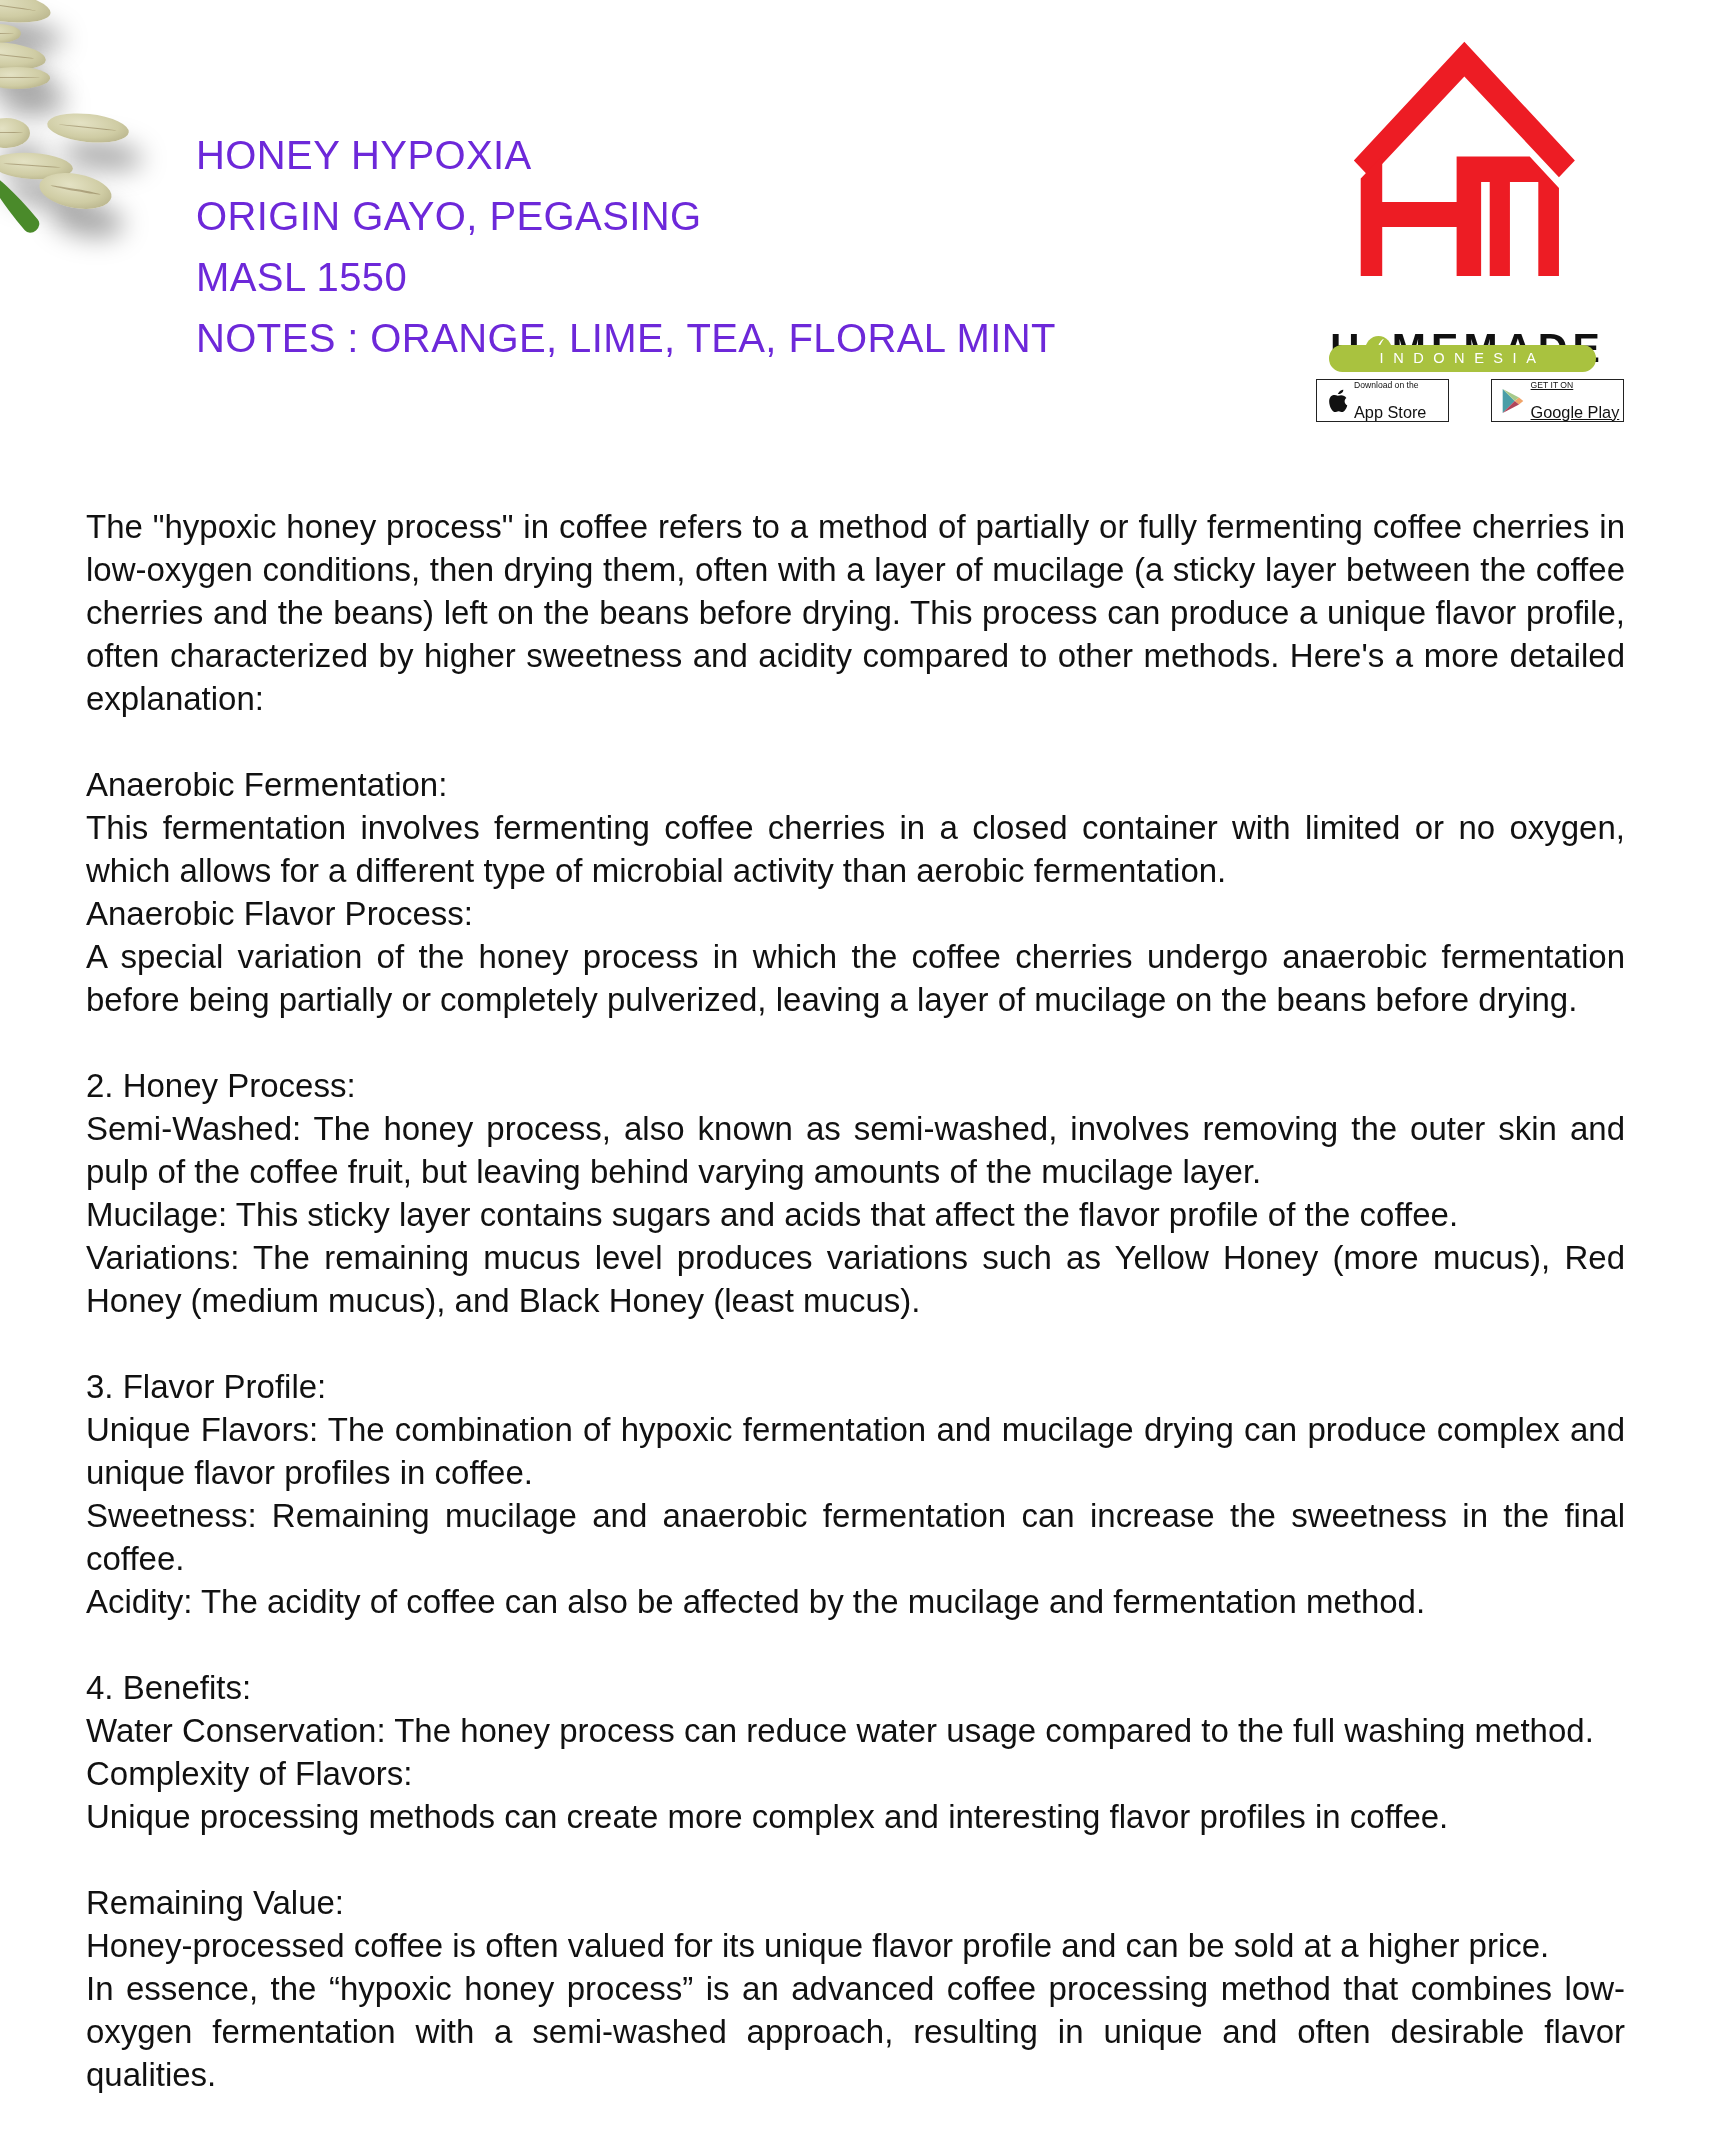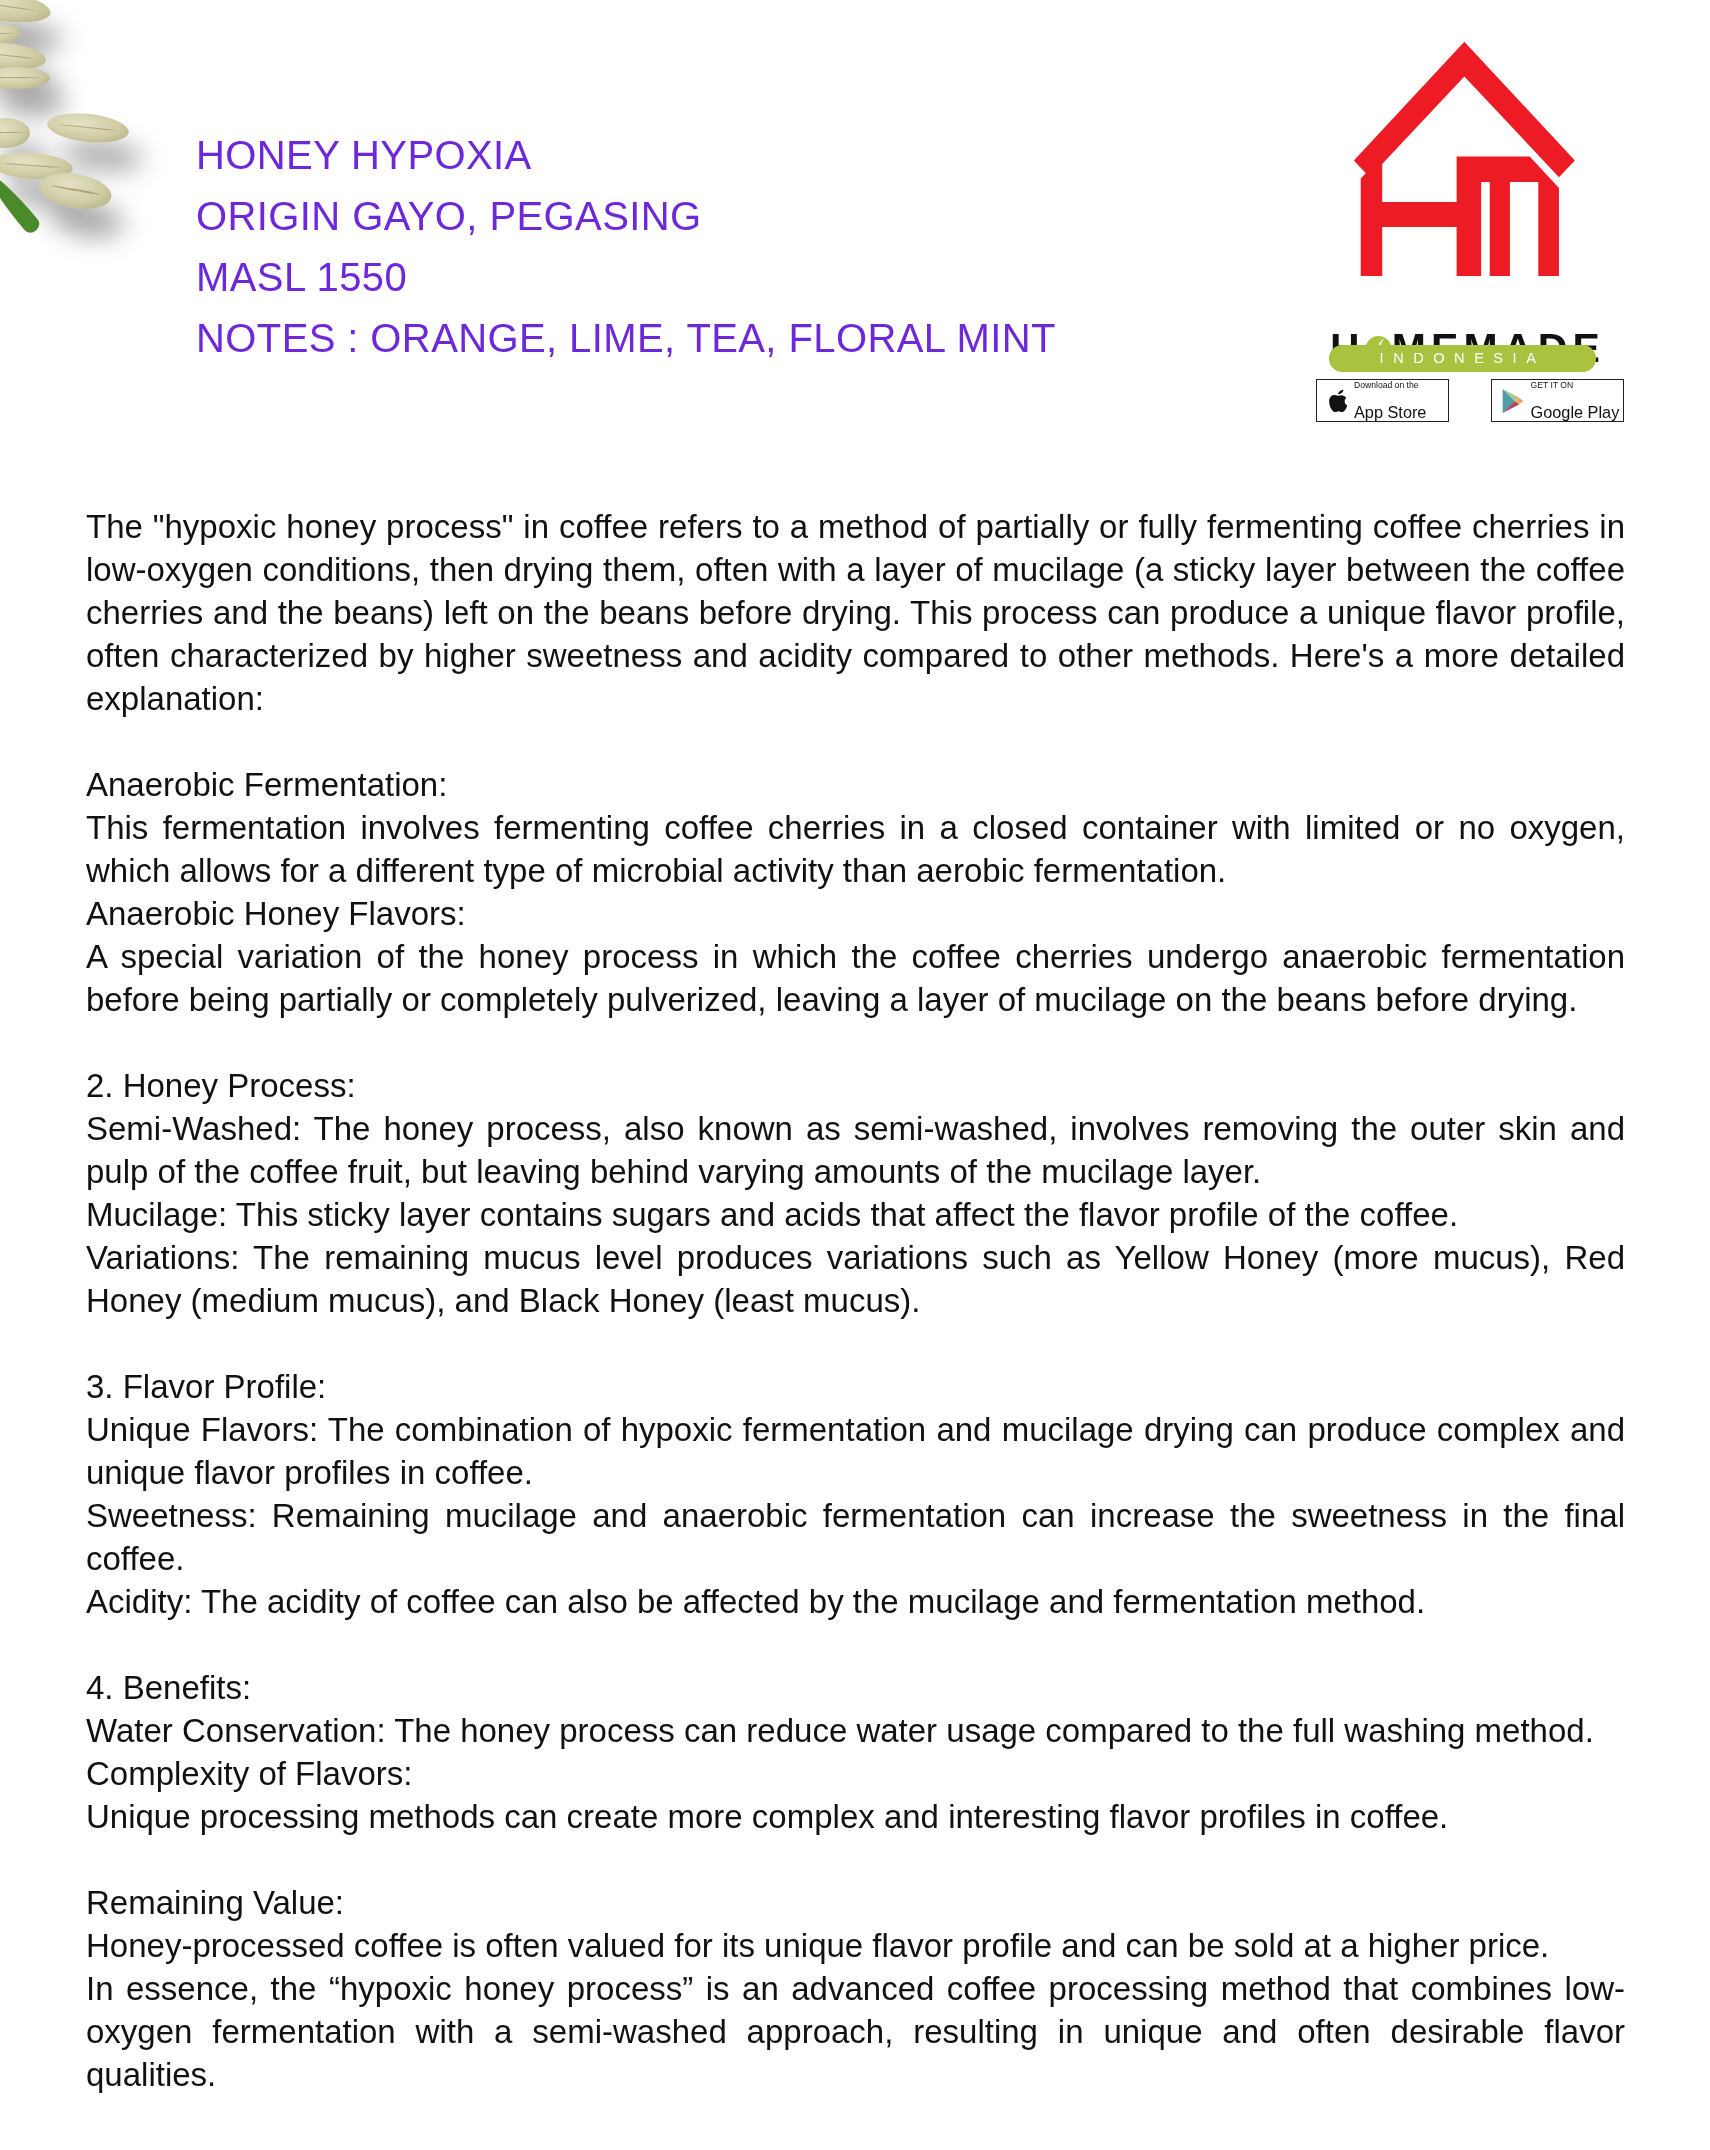--- a/index.html
+++ b/index.html
@@ -61,39 +61,39 @@
   <svg width="21.5" height="25" viewBox="0 0 50 58" style="margin-left:9.5px;">
     <path d="M25 14 C30 4 38 4 38 4 C38 10 32 15 25 14 Z" fill="#111"></path>
     <path d="M25 18 C18 14 6 15 5 30 C5 44 13 56 19 56 C22 56 23 54 27 54 C31 54 32 56 35 56 C41 56 47 44 47 40 C40 37 39 27 45 23 C41 17 34 15 25 18 Z" fill="#111"></path>
   </svg>
   <span class="txt">
     <span class="small">Download on the</span>
     <span class="big">App Store</span>
   </span>
 </div>
 
-<div class="store" style="left:1491px;width:131px;">
+<div class="store" style="left:1491px;width:131px;text-decoration:underline;">
   <svg width="24" height="26" viewBox="0 0 56 60" style="margin-left:8.6px;">
     <polygon points="4,2 32,30 4,58" fill="#4a9ea7"></polygon>
     <polygon points="4,2 42,22 32,30" fill="#a7c98a"></polygon>
     <polygon points="42,22 52,30 42,38 32,30" fill="#f0a46a"></polygon>
     <polygon points="4,58 32,30 42,38" fill="#b0455a"></polygon>
   </svg>
   <span class="txt">
     <span class="small">GET IT ON</span>
     <span class="big">Google Play</span>
   </span>
 </div>
 
 <div class="content">
   <p class="last">The "hypoxic honey process" in coffee refers to a method of partially or fully fermenting coffee cherries in low-oxygen conditions, then drying them, often with a layer of mucilage (a sticky layer between the coffee cherries and the beans) left on the beans before drying. This process can produce a unique flavor profile, often characterized by higher sweetness and acidity compared to other methods. Here's a more detailed explanation:</p>
   <div class="gap"></div>
   <p>Anaerobic Fermentation:</p>
   <p class="last">This fermentation involves fermenting coffee cherries in a closed container with limited or no oxygen, which allows for a different type of microbial activity than aerobic fermentation.</p>
-  <p>Anaerobic Honey Flavors:</p>
+  <p>Anaerobic Flavor Process:</p>
   <p class="last">A special variation of the honey process in which the coffee cherries undergo anaerobic fermentation before being partially or completely pulverized, leaving a layer of mucilage on the beans before drying.</p>
   <div class="gap"></div>
   <p>2. Honey Process:</p>
   <p class="last">Semi-Washed: The honey process, also known as semi-washed, involves removing the outer skin and pulp of the coffee fruit, but leaving behind varying amounts of the mucilage layer.</p>
   <p class="last">Mucilage: This sticky layer contains sugars and acids that affect the flavor profile of the coffee.</p>
   <p class="last">Variations: The remaining mucus level produces variations such as Yellow Honey (more mucus), Red Honey (medium mucus), and Black Honey (least mucus).</p>
   <div class="gap"></div>
   <p>3. Flavor Profile:</p>
   <p class="last">Unique Flavors: The combination of hypoxic fermentation and mucilage drying can produce complex and unique flavor profiles in coffee.</p>
   <p class="last">Sweetness: Remaining mucilage and anaerobic fermentation can increase the sweetness in the final coffee.</p>

